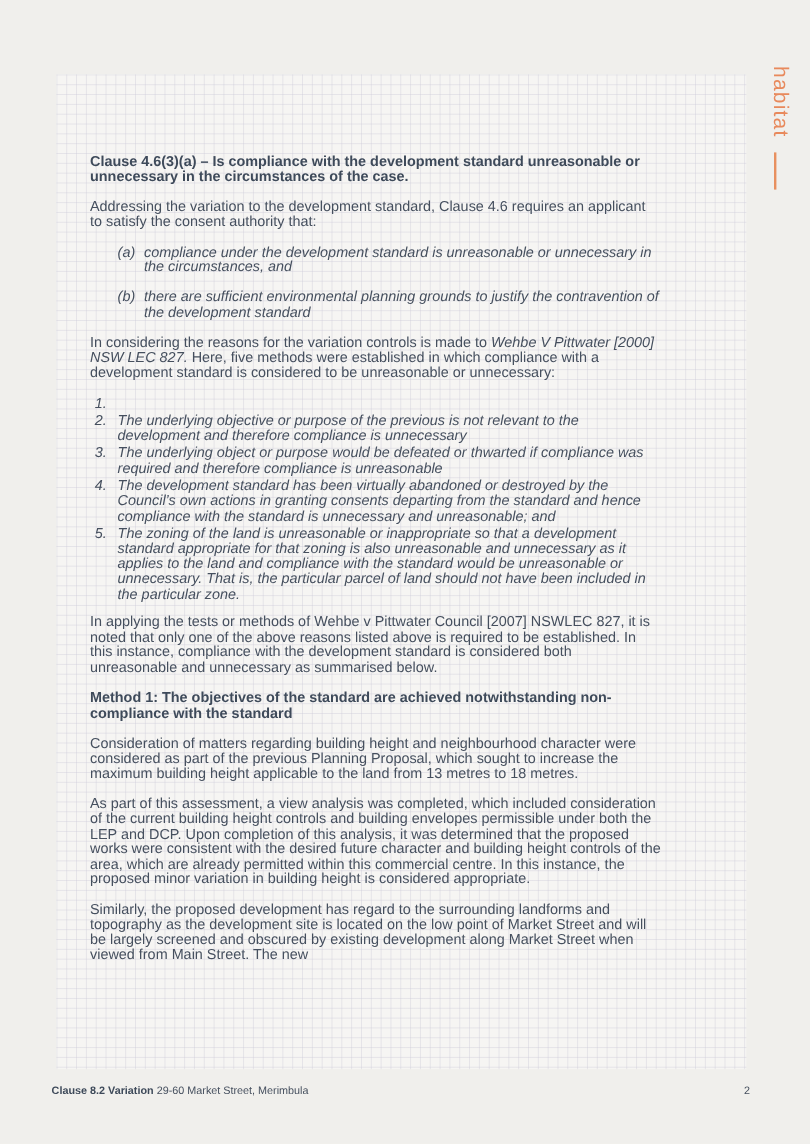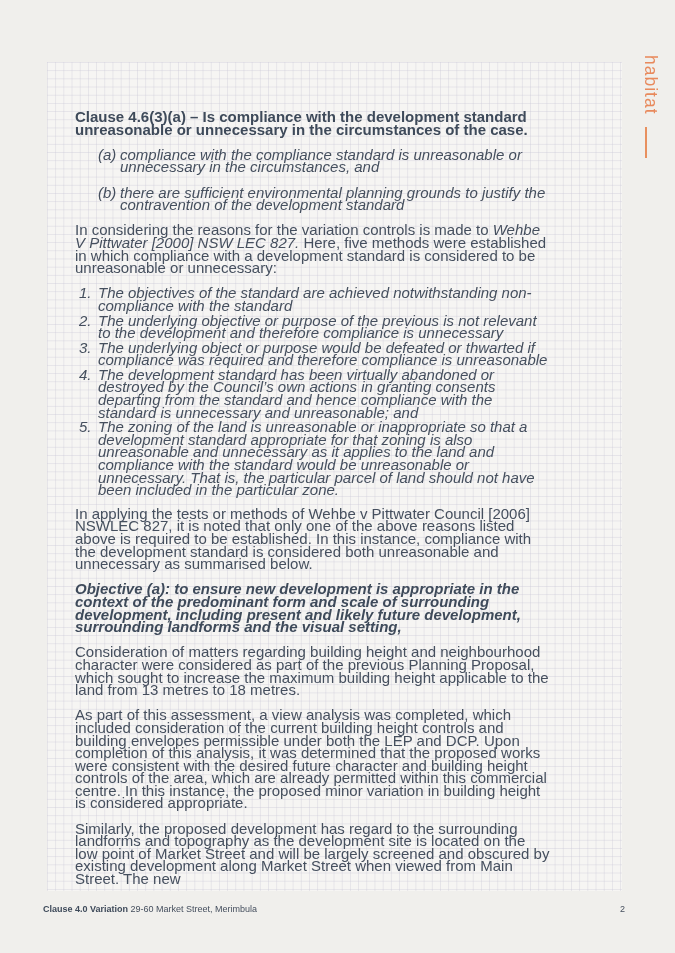--- a/index.html
+++ b/index.html
@@ -16,23 +16,23 @@
     left: 47px; top: 62px;
     width: 575px; height: 829px;
     background-color: #f6f5f3;
     background-image:
       linear-gradient(to right, rgba(208,206,218,0.45) 1px, transparent 1px),
       linear-gradient(to bottom, rgba(208,206,218,0.45) 1px, transparent 1px);
     background-size: 8.2px 8.2px;
   }
   .content {
     position: absolute;
-    left: 28px; top: 49px;
+    left: 28px; top: 66px;
     width: 476px;
-    font-size: 15px;
+    font-size: 12px;
     line-height: 12.6px;
   }
   .content p { margin: 0 0 12.6px 0; }
   .h-bold { font-weight: bold; color: #3e4a5a; }
   .bold-italic { font-weight: bold; font-style: italic; color: #3e4a5a; }
   .li { display: flex; font-style: italic; }
   .li .marker { flex-shrink: 0; }
   .li.lettered { margin-left: 23px; margin-bottom: 12.6px; }
   .li.lettered .marker { width: 22px; }
   .li.numbered { margin-left: 4px; margin-bottom: 2px; }
@@ -66,69 +66,69 @@
   .footer b { color: #3e4a5a; }
 </style>
 </head>
 <body>
 
 <div class="grid-panel">
   <div class="content">
 
     <p class="h-bold">Clause 4.6(3)(a) – Is compliance with the development standard unreasonable or unnecessary in the circumstances of the case.</p>
 
+    <p>Addressing the variation to the development standard, Clause 4.6 requires an applicant to satisfy the consent authority that:</p>
 
     <div class="li lettered">
       <span class="marker">(a)</span>
-      <span class="li-text">compliance with the compliance standard is unreasonable or unnecessary in the circumstances, and</span>
+      <span class="li-text">compliance under the development standard is unreasonable or unnecessary in the circumstances, and</span>
     </div>
     <div class="li lettered">
       <span class="marker">(b)</span>
       <span class="li-text">there are sufficient environmental planning grounds to justify the contravention of the development standard</span>
     </div>
 
     <p><span>In considering the reasons for the variation controls is made to </span><em>Wehbe V Pittwater [2000] NSW LEC 827.</em><span> Here, five methods were established in which compliance with a development standard is considered to be unreasonable or unnecessary:</span></p>
 
     <div class="numbered-wrap">
       <div class="li numbered">
         <span class="marker">1.</span>
-        <span class="li-text">The objectives of the standard are achieved notwithstanding non-compliance with the standard</span>
       </div>
       <div class="li numbered">
         <span class="marker">2.</span>
         <span class="li-text">The underlying objective or purpose of the previous is not relevant to the development and therefore compliance is unnecessary</span>
       </div>
       <div class="li numbered">
         <span class="marker">3.</span>
         <span class="li-text">The underlying object or purpose would be defeated or thwarted if compliance was required and therefore compliance is unreasonable</span>
       </div>
       <div class="li numbered">
         <span class="marker">4.</span>
         <span class="li-text">The development standard has been virtually abandoned or destroyed by the Council’s own actions in granting consents departing from the standard and hence compliance with the standard is unnecessary and unreasonable; and</span>
       </div>
       <div class="li numbered">
         <span class="marker">5.</span>
         <span class="li-text">The zoning of the land is unreasonable or inappropriate so that a development standard appropriate for that zoning is also unreasonable and unnecessary as it applies to the land and compliance with the standard would be unreasonable or unnecessary. That is, the particular parcel of land should not have been included in the particular zone.</span>
       </div>
     </div>
 
-    <p>In applying the tests or methods of Wehbe v Pittwater Council [2006] NSWLEC 827, it is noted that only one of the above reasons listed above is required to be established. In this instance, compliance with the development standard is considered both unreasonable and unnecessary as summarised below.</p>
+    <p>In applying the tests or methods of Wehbe v Pittwater Council [2007] NSWLEC 827, it is noted that only one of the above reasons listed above is required to be established. In this instance, compliance with the development standard is considered both unreasonable and unnecessary as summarised below.</p>
 
+    <p class="h-bold">Method 1: The objectives of the standard are achieved notwithstanding non-compliance with the standard</p>
 
-    <p class="bold-italic">Objective (a): to ensure new development is appropriate in the context of the predominant form and scale of surrounding development, including present and likely future development, surrounding landforms and the visual setting,</p>
 
 
     <p>Consideration of matters regarding building height and neighbourhood character were considered as part of the previous Planning Proposal, which sought to increase the maximum building height applicable to the land from 13 metres to 18 metres.</p>
 
     <p>As part of this assessment, a view analysis was completed, which included consideration of the current building height controls and building envelopes permissible under both the LEP and DCP. Upon completion of this analysis, it was determined that the proposed works were consistent with the desired future character and building height controls of the area, which are already permitted within this commercial centre. In this instance, the proposed minor variation in building height is considered appropriate.</p>
 
     <p>Similarly, the proposed development has regard to the surrounding landforms and topography as the development site is located on the low point of Market Street and will be largely screened and obscured by existing development along Market Street when viewed from Main Street. The new</p>
 
   </div>
 </div>
 
 <div class="logo">habitat</div>
 <div class="logo-dash"></div>
 
 <div class="footer">
-  <div><b>Clause 4.0 Variation</b><span> 29-60 Market Street, Merimbula</span></div>
+  <div><b>Clause 8.2 Variation</b><span> 29-60 Market Street, Merimbula</span></div>
   <div>2</div>
 </div>
 
 </body></html>

